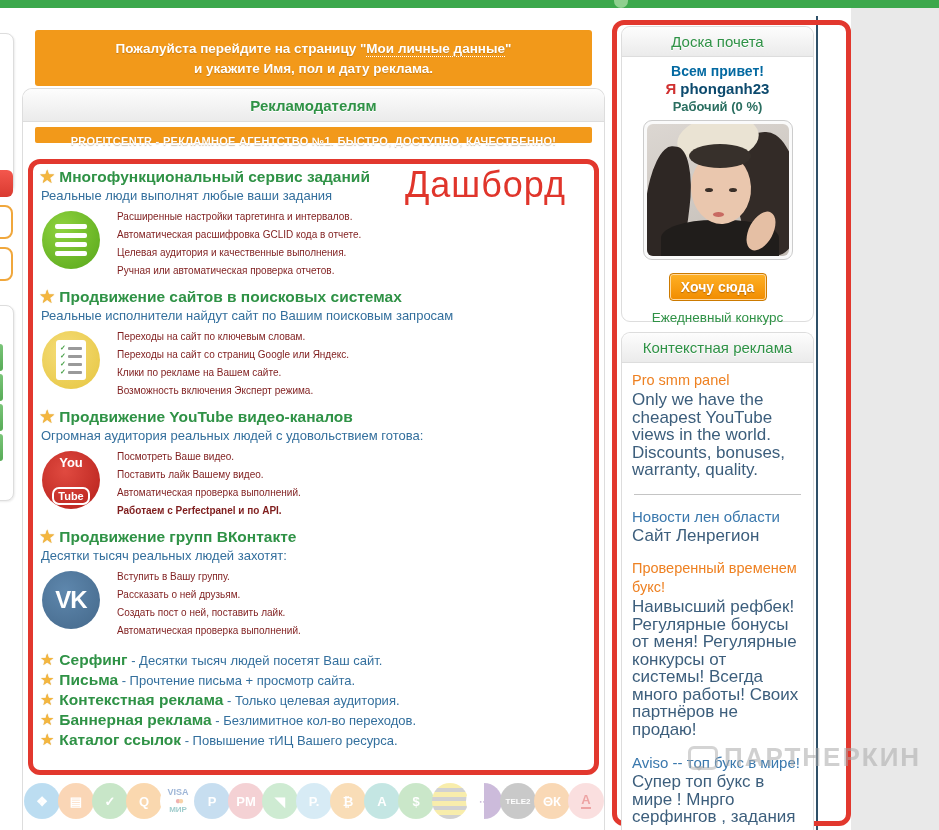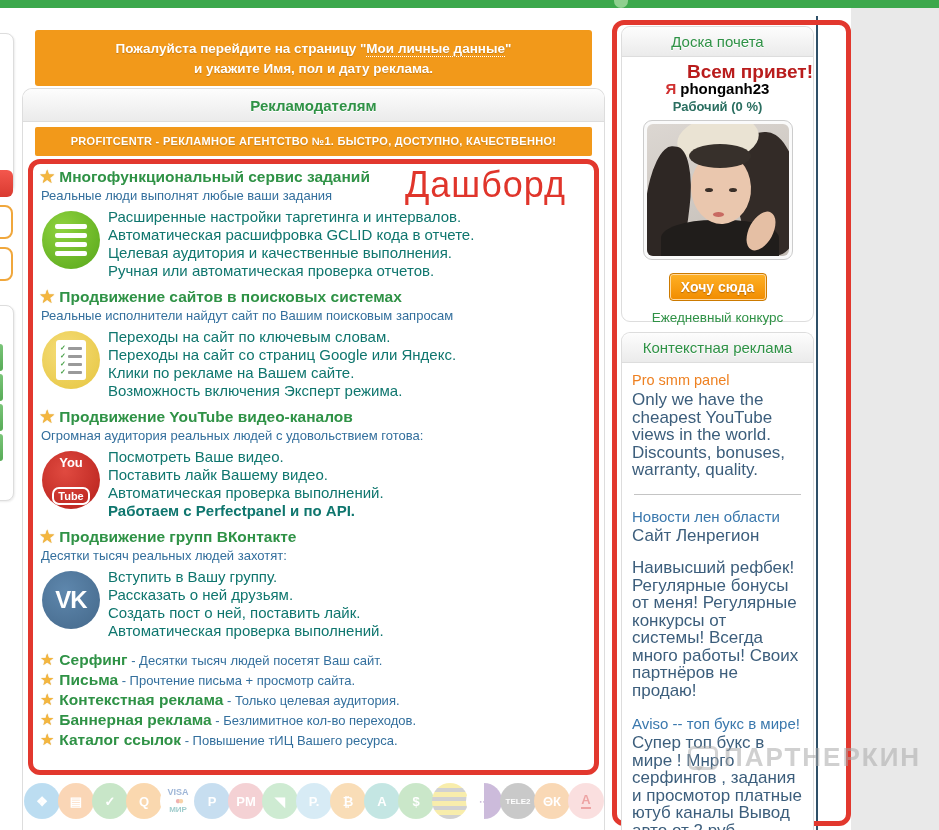--- a/index.html
+++ b/index.html
@@ -41,21 +41,21 @@
 
   .notice {
     position:absolute; left:35px; top:30px; width:557px; height:56px;
     background:#f2991a; border-radius:3px; color:#fff; font-weight:bold;
     font-size:13.5px; text-align:center; padding-top:9px; line-height:20px;
     text-shadow:0 1px 1px rgba(120,70,0,.35);
   }
   .notice .lnk { border-bottom:1px dotted #fff; cursor:pointer; }
 
   .banner {
-    position:absolute; left:35px; top:127px; width:557px; height:29px;
+    position:absolute; left:35px; top:127px; width:557px; height:16px;
     background:#f2991a; border-radius:2px; color:#fff; font-weight:bold;
     font-size:11px; letter-spacing:.3px; text-align:center; line-height:29px;
     text-shadow:0 1px 1px rgba(120,70,0,.35);
   }
 
   .annot-box { position:absolute; border:5px solid #e2382e; border-radius:12px; }
   .main-annot { left:28px; top:159px; width:571px; height:616px; }
   .side-annot { left:612px; top:20px; width:239px; height:806px; }
 
   .dashboard-label {
@@ -65,21 +65,21 @@
 
   .main-content { position:absolute; left:40px; top:168px; width:548px; }
 
   .sec { margin-bottom:8px; }
   .sec-title { font-size:15.5px; font-weight:bold; color:#2f9246; line-height:18px; }
   .star { color:#f4b63e; font-size:16px; margin-right:5px; text-shadow:0 0 1px #cf9426; }
   .sec-sub { font-size:13px; color:#336f9d; margin:2px 0 4px 1px; line-height:16px; }
   .sec-body { display:flex; margin-left:2px; }
   .sec-icon { width:58px; height:58px; border-radius:50%; flex:0 0 58px; margin-top:3px;
               display:flex; flex-direction:column; align-items:center; justify-content:center; }
-  .sec-items { margin-left:8px; font-size:15px; line-height:18px; color:#0f766e; }
+  .sec-items { margin-left:17px; font-size:10px; line-height:18px; color:#7f1d1d; }
   .sec-items .bold { font-weight:bold; }
 
   .icon-tasks { background:radial-gradient(circle at 35% 30%, #8ed23e, #57a61a); }
   .icon-tasks i { display:block; width:32px; height:5px; background:#fff; border-radius:2px; margin:2px 0; }
   .icon-seo { background:radial-gradient(circle at 40% 35%, #f5dd79, #e6c53f); }
   .seo-doc { width:30px; height:40px; background:#fff; border-radius:3px; padding:5px 4px; display:flex; flex-direction:column; justify-content:space-between; }
   .seo-row { display:flex; align-items:center; }
   .seo-row b { color:#4aa24a; font-size:7px; line-height:6px; margin-right:2px; }
   .seo-row i { display:block; height:3px; background:#9a9a9a; border-radius:1px; flex:1; }
   .icon-youtube { background:radial-gradient(circle at 40% 35%, #e04a40, #b51f1a); color:#fff; }
@@ -103,24 +103,24 @@
   .pay-visamir .v-dots { line-height:8px; font-size:10px; letter-spacing:-3px; }
   .pay-visamir .v-dots .r { color:#e05555; } .pay-visamir .v-dots .o { color:#f0a040; }
   .pay-visamir .v-bot { color:#2b8f8f; font-size:8px; font-weight:bold; line-height:9px; }
   .pay-beeline { background:repeating-linear-gradient(0deg,#9a9a9a 0 4px,#f0d84a 4px 9px); }
   .pay-megafon { background:linear-gradient(90deg,#ffffff 0 50%,#8f6bb0 50%); color:#8f6bb0; font-size:10px; }
   .pay-alfa span { border-bottom:2px solid currentColor; line-height:14px; }
 
   
   .honor-card { left:621px; top:26px; width:193px; height:296px; }
   .honor-body { text-align:center; padding-top:6px; }
-  .greeting { color:#b91c1c; font-weight:bold; font-size:19px; line-height:17px;text-align:right; }
+  .greeting { color:#0369a1; font-weight:bold; font-size:14px; line-height:17px; }
   .me-row { font-size:15px; font-weight:bold; line-height:18px; }
   .me-row .ya { color:#d03030; margin-right:4px; }
-  .me-row .usr { color:#000000; cursor:pointer;margin-top:32px; }
+  .me-row .usr { color:#0c4a6e; cursor:pointer;margin-top:32px; }
   .status { color:#2a6e60; font-weight:bold; font-size:13px; line-height:17px; }
 
   .photo-frame { margin:5px auto 0; width:150px; height:140px; border:1px solid #ccc; border-radius:9px; padding:3px; background:#fafafa; }
   .photo { position:relative; width:142px; height:132px; border-radius:6px; overflow:hidden;
            background:linear-gradient(160deg,#dcd7d2,#c2bbb4); }
   .p-cap  { position:absolute; left:30px; top:-8px; width:82px; height:46px; background:#eae3d3; border-radius:50%; transform:rotate(-8deg); }
   .p-hairL{ position:absolute; left:-2px; top:22px; width:44px; height:128px; background:#2e2724; border-radius:45%; transform:rotate(7deg); }
   .p-hairR{ position:absolute; right:-10px; top:8px; width:62px; height:124px; background:#332b27; border-radius:45%; transform:rotate(-6deg); }
   .p-face { position:absolute; left:44px; top:28px; width:60px; height:72px; background:#eac7ae; border-radius:50%; transform:rotate(-3deg); }
   .p-fringe{ position:absolute; left:42px; top:20px; width:62px; height:24px; background:#37302b; border-radius:50%; }
@@ -343,20 +343,21 @@
       <div class="ad">
         <div class="ad-title orange">Pro smm panel</div>
         <div class="ad-text">Only we have the cheapest YouTube views in the world. Discounts, bonuses, warranty, quality.</div>
       </div>
       <hr class="ad-divider">
       <div class="ad">
         <div class="ad-title blue">Новости лен области</div>
         <div class="ad-text">Сайт Ленрегион</div>
       </div>
       <div class="ad">
+        <div class="ad-title orange">Проверенный временем букс!</div>
         <div class="ad-text">Наивысший рефбек! Регулярные бонусы от меня! Регулярные конкурсы от системы! Всегда много работы! Своих партнёров не продаю!</div>
       </div>
       <div class="ad">
         <div class="ad-title blue">Aviso -- топ букс в мире!</div>
         <div class="ad-text">Супер топ букс в мире ! Мнрго серфингов , задания и просмотор платные ютуб каналы Вывод авто от 2 руб. Заработка в день 200 руб. Горантированно!!</div>
       </div>
 
     </div>
   </div>
 

